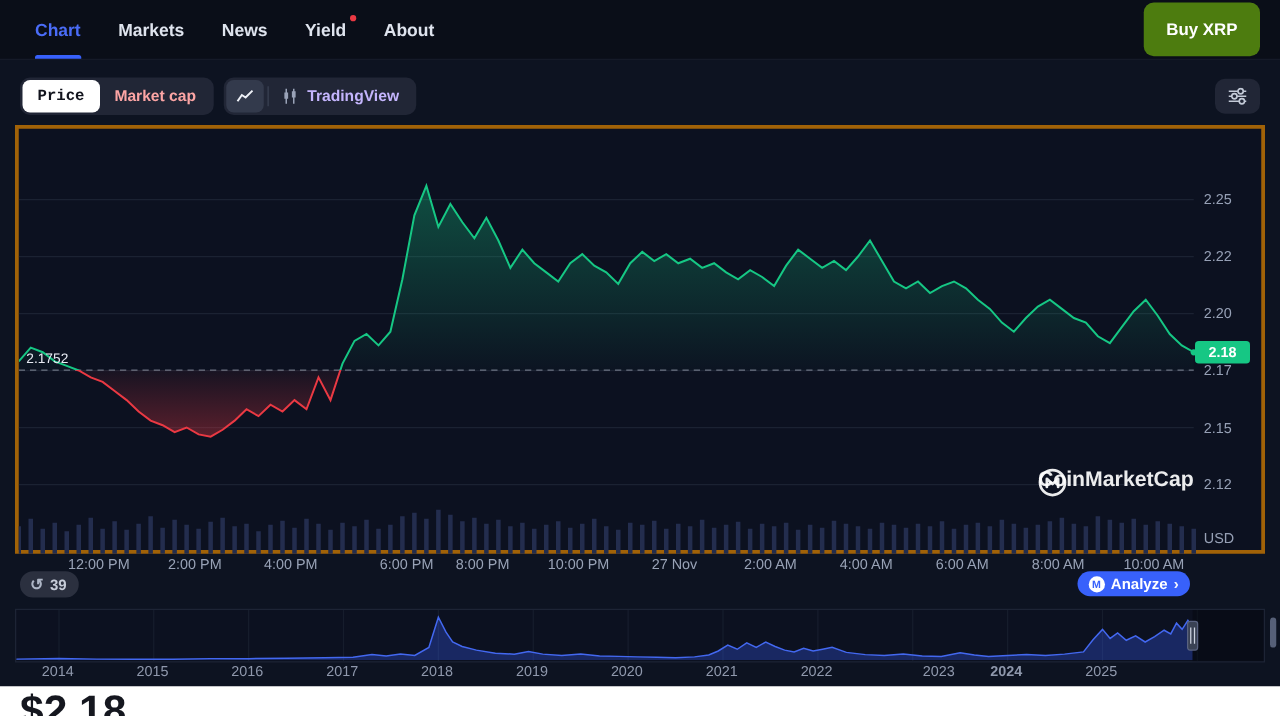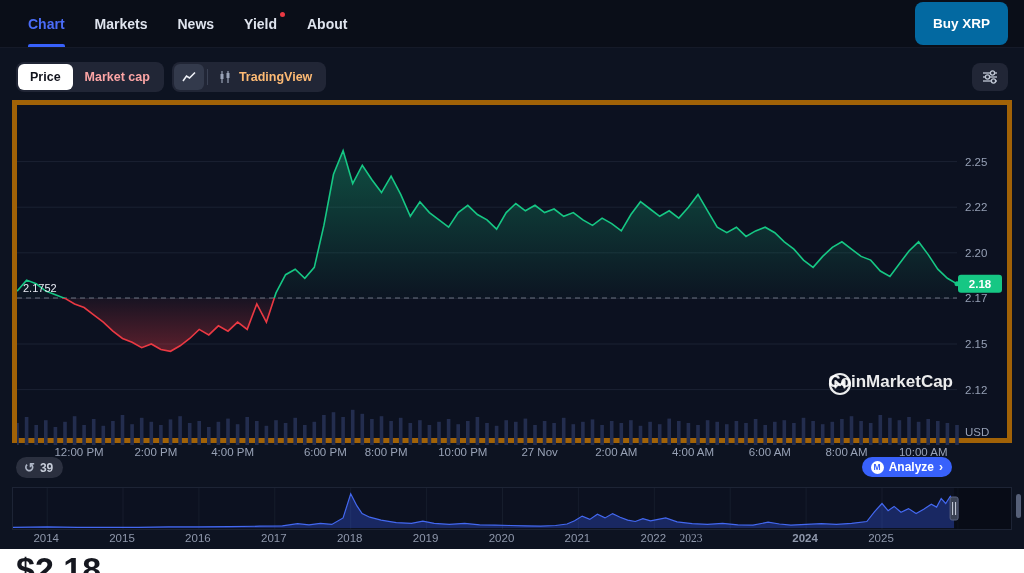--- a/index.html
+++ b/index.html
@@ -22,50 +22,50 @@
     color:#dfe4ee; font:600 14px "Liberation Sans", sans-serif;
   }
   .tab.active { color:#4a6cf7; }
   .tab.active::after {
     content:""; position:absolute; left:0; right:0; bottom:0; height:3px;
     background:#3861fb; border-radius:2px 2px 0 0;
   }
   .tab .dot { position:absolute; top:12px; right:-8px; width:5px; height:5px; border-radius:50%; background:#ea3943; }
   .buy-btn {
     margin-left:auto; margin-right:16px; height:43px; padding:0 18px;
-    background:#0369a1; color:#fff; border:none; border-radius:8px;
+    background:#4d7c0f; color:#fff; border:none; border-radius:8px;
     font:700 13.5px "Liberation Sans", sans-serif; cursor:pointer;
   }
   
   .toolbar { position:absolute; top:61px; left:16px; right:16px; height:32px; display:flex; align-items:center; gap:8px; }
   .chip-group {
     background:#212636; border-radius:8px; display:inline-flex; align-items:center; padding:2px;
     color:#9aa3b8; font:600 12.5px "Liberation Sans", sans-serif;
   }
   .chip {
     border:none; background:transparent; color:#fca5a5; cursor:pointer;
     font:600 12.5px "Liberation Sans", sans-serif; padding:6px 12px; border-radius:6px; white-space:nowrap;
   }
-  .chip.active { background:#ffffff; color:#11131c; }
+  .chip.active { background:#ffffff; color:#11131c;font-family:Liberation Mono, monospace; }
   .divider { width:1px; height:16px; background:#3a4153; margin:0 3px; }
   .icon-chip {
     width:30px; height:26px; border-radius:6px; background:#333a4c; border:none; cursor:pointer;
     display:flex; align-items:center; justify-content:center; color:#eef1f7;
   }
   .tv-btn {
     display:flex; align-items:center; gap:7px; background:none; border:none; cursor:pointer;
-    color:#fdba74; font:600 12.5px "Liberation Sans", sans-serif; padding:0 12px 0 7px;
+    color:#c4b5fd; font:600 12.5px "Liberation Sans", sans-serif; padding:0 12px 0 7px;
   }
   .compare-btn { padding:7px 12px; color:#5c6478; gap:7px; display:inline-flex; align-items:center; border:none; cursor:pointer; background:#212636; border-radius:8px; font:600 12.5px "Liberation Sans", sans-serif;}
   .toolbar-right { margin-left:auto; display:flex; align-items:center; gap:8px; }
   .slider-btn { padding:7px 10px; border:none; cursor:pointer; }
   
   .chart-panel {
     position:absolute; left:12px; top:100px; width:1000px; height:343px;
-    background:#0c1120; border:5px solid #a16207;
+    background:#0c1120; border:3px solid #a16207;
   }
   .chart-panel svg { position:absolute; left:0; top:0; }
   .watermark {
     position:absolute; right:54px; bottom:46px; display:flex; align-items:center; gap:8px;
     color:rgba(255,255,255,0.92); font:700 17px "Liberation Sans", sans-serif; pointer-events:none;
   }
   .x-labels { position:absolute; left:12px; top:446px; width:1000px; height:14px; }
   .x-labels span { position:absolute; transform:translateX(-50%); color:#98a2b6; font:400 11.5px "Liberation Sans", sans-serif; white-space:nowrap; }
   
   .history-badge {
@@ -345,21 +345,21 @@
 <div class="year-labels" id="year-labels">
     <span style="left: 34.2px;">2014</span>
     <span style="left: 110px;">2015</span>
     <span style="left: 185.9px;">2016</span>
     <span style="left: 261.8px;">2017</span>
     <span style="left: 337.7px;">2018</span>
     <span style="left: 413.6px;">2019</span>
     <span style="left: 489.5px;">2020</span>
     <span style="left: 565.4px;">2021</span>
     <span style="left: 641.3px;">2022</span>
-    <span style="left: 679px; font-family: Liberation Serif, serif;">2023</span>
+    <span style="left: 739px;">2023</span>
     <span style="left: 793.1px; font-weight: bold;">2024</span>
     <span style="left: 869px;">2025</span>
   </div>
 <div class="scroll-thumb"></div>
 
 <footer class="bottom-strip">
   <div class="big-price">$2.18</div>
 </footer>
 
 </body></html>

